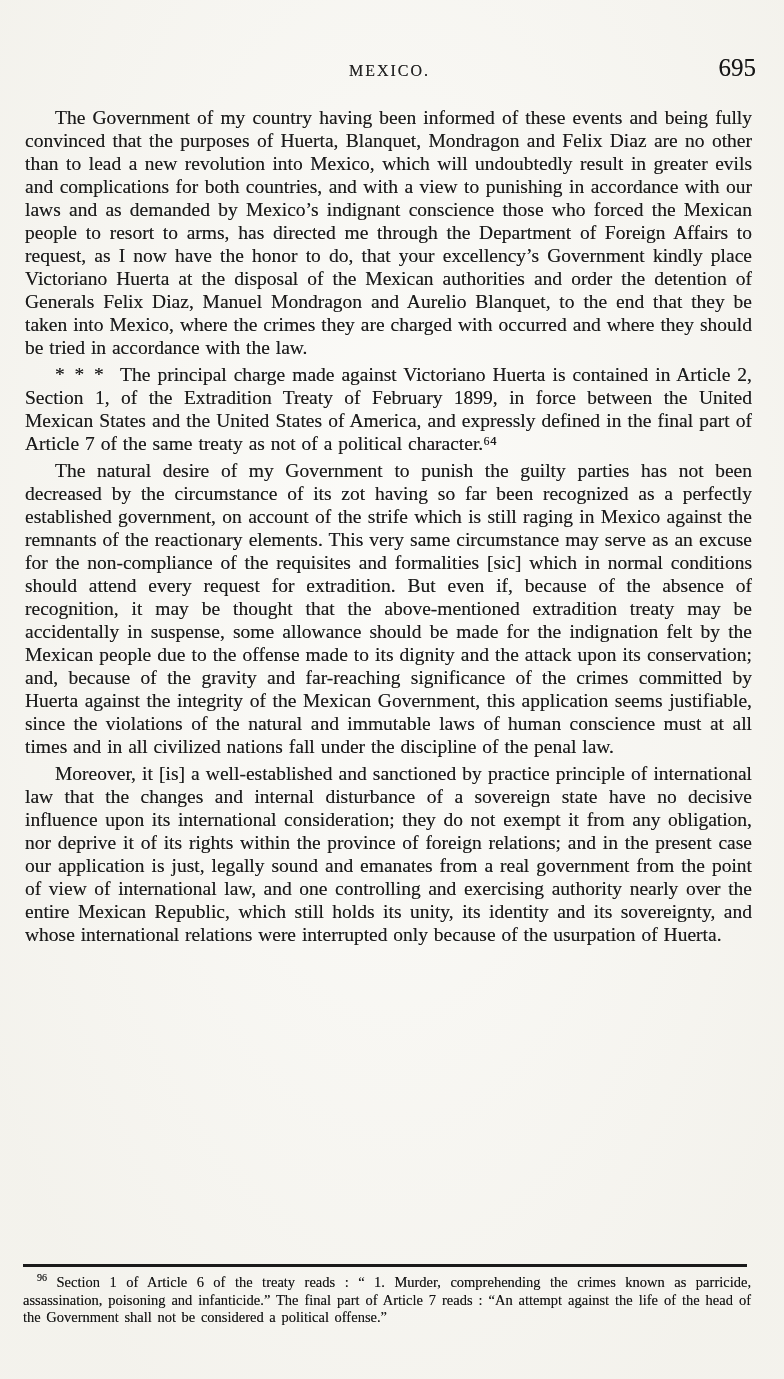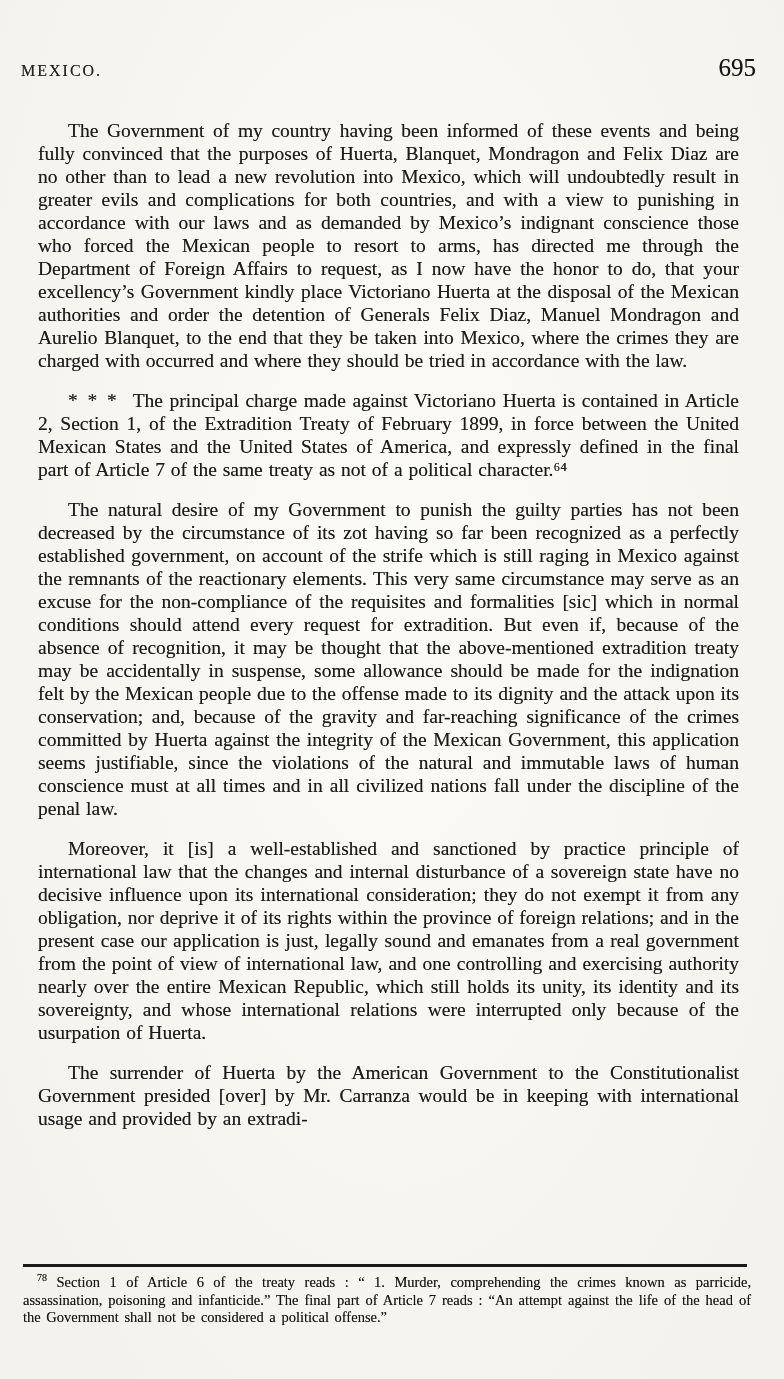--- a/index.html
+++ b/index.html
@@ -26,39 +26,40 @@
     top: 58px;
     left: 21px;
     width: 737px;
     height: 30px;
   }
   .head-title {
     position: absolute;
     left: 0;
     right: 0;
     top: 4px;
+    text-align: center;
     font-size: 16px;
     letter-spacing: 2px;
     color: #222;
   }
   .page-number {
     position: absolute;
     right: 2px;
     top: -4px;
     font-size: 25px;
     color: #161616;
   }
   .body-text {
     position: absolute;
     top: 102px;
     left: 21px;
     width: 735px;
   }
   .body-text p {
-    margin: 17px;
+    margin: 4px;
     text-align: justify;
     text-indent: 30px;
     font-size: 19.5px;
     line-height: 23px;
     word-spacing: 1px;
   }
   .footnote-area {
     position: absolute;
     top: 1264px;
     left: 23px;
@@ -92,21 +93,20 @@
   <header class="running-header">
     <span class="head-title ink">MEXICO.</span>
     <span class="page-number ink">695</span>
   </header>
 
   <main class="body-text ink">
     <p>The Government of my country having been informed of these events and being fully convinced that the purposes of Huerta, Blanquet, Mondragon and Felix Diaz are no other than to lead a new revolution into Mexico, which will undoubtedly result in greater evils and complications for both countries, and with a view to punishing in accordance with our laws and as demanded by Mexico’s indignant conscience those who forced the Mexican people to resort to arms, has directed me through the Department of Foreign Affairs to request, as I now have the honor to do, that your excellency’s Government kindly place Victoriano Huerta at the disposal of the Mexican authorities and order the detention of Generals Felix Diaz, Manuel Mondragon and Aurelio Blanquet, to the end that they be taken into Mexico, where the crimes they are charged with occurred and where they should be tried in accordance with the law.</p>
     <p>* * *  The principal charge made against Victoriano Huerta is contained in Article 2, Section 1, of the Extradition Treaty of February 1899, in force between the United Mexican States and the United States of America, and expressly defined in the final part of Article 7 of the same treaty as not of a political character.⁶⁴</p>
     <p>The natural desire of my Government to punish the guilty parties has not been decreased by the circumstance of its zot having so far been recognized as a perfectly established government, on account of the strife which is still raging in Mexico against the remnants of the reactionary elements.  This very same circumstance may serve as an excuse for the non-compliance of the requisites and formalities [sic] which in normal conditions should attend every request for extradition.  But even if, because of the absence of recognition, it may be thought that the above-mentioned extradition treaty may be accidentally in suspense, some allowance should be made for the indignation felt by the Mexican people due to the offense made to its dignity and the attack upon its conservation; and, because of the gravity and far-reaching significance of the crimes committed by Huerta against the integrity of the Mexican Government, this application seems justifiable, since the violations of the natural and immutable laws of human conscience must at all times and in all civilized nations fall under the discipline of the penal law.</p>
     <p>Moreover, it [is] a well-established and sanctioned by practice principle of international law that the changes and internal disturbance of a sovereign state have no decisive influence upon its international consideration; they do not exempt it from any obligation, nor deprive it of its rights within the province of foreign relations; and in the present case our application is just, legally sound and emanates from a real government from the point of view of international law, and one controlling and exercising authority nearly over the entire Mexican Republic, which still holds its unity, its identity and its sovereignty, and whose international relations were interrupted only because of the usurpation of Huerta.</p>
-    <p>The surrender of Huerta by the American Government to the Constitutionalist Government presided [over] by Mr. Carranza would be in keeping with international usage and provided by an extradi-</p>
   </main>
 
   <footer class="footnote-area">
     <hr class="footnote-rule">
-    <p class="footnote ink"><sup>78</sup> <span>Section 1 of Article 6 of the treaty reads : “ 1. Murder, comprehending the crimes known as parricide, assassination, poisoning and infanticide.”  The final part of Article 7 reads : “An attempt against the life of the head of the Government shall not be considered a political offense.”</span></p>
+    <p class="footnote ink"><sup>96</sup> <span>Section 1 of Article 6 of the treaty reads : “ 1. Murder, comprehending the crimes known as parricide, assassination, poisoning and infanticide.”  The final part of Article 7 reads : “An attempt against the life of the head of the Government shall not be considered a political offense.”</span></p>
   </footer>
 
 </div>
 
 </body></html>

